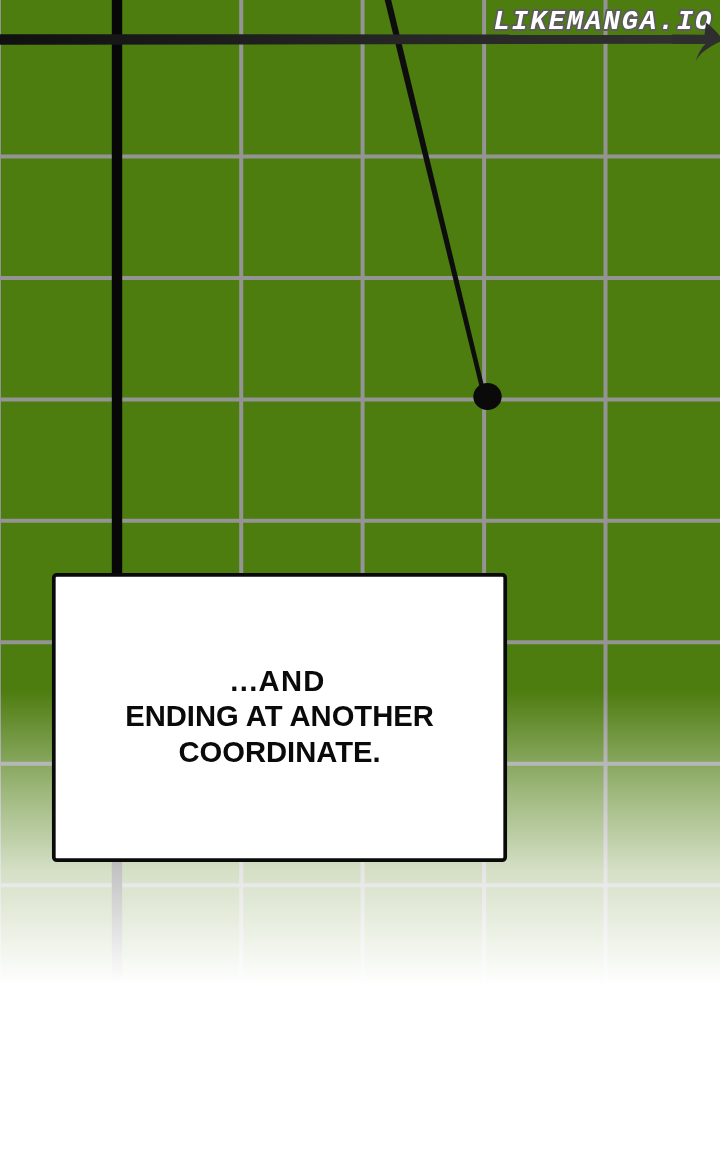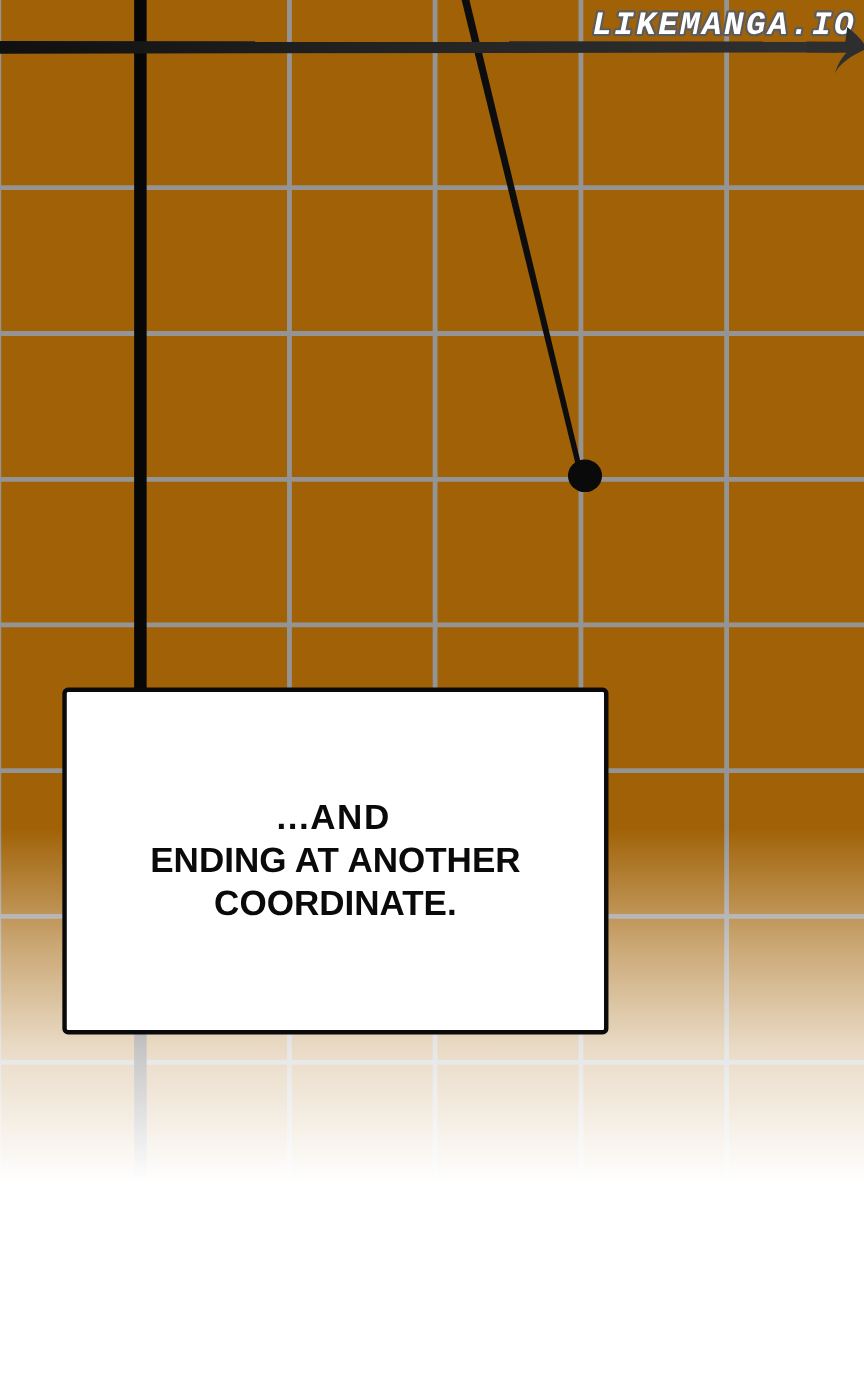--- a/index.html
+++ b/index.html
@@ -1,16 +1,16 @@
 <!DOCTYPE html>
 <html><head>
 <meta charset="utf-8">
 <style>
   html,body{margin:0;padding:0;background:#fff;}
-  #page{position:relative;width:720px;height:1152px;background:#a16207;overflow:hidden;
+  #page{position:relative;width:720px;height:1152px;background:#4d7c0f;overflow:hidden;
         font-family:"Liberation Sans", sans-serif;}
   #base{position:absolute;left:0;top:0;z-index:1;}
 </style>
 </head>
 <body>
 <div id="page">
   <svg id="base" width="720" height="1152" viewBox="0 0 720 1152">
     <defs>
       <linearGradient id="fade" x1="0" y1="560" x2="0" y2="1152" gradientUnits="userSpaceOnUse">
         <stop offset="0" stop-color="#ffffff" stop-opacity="0"></stop>

